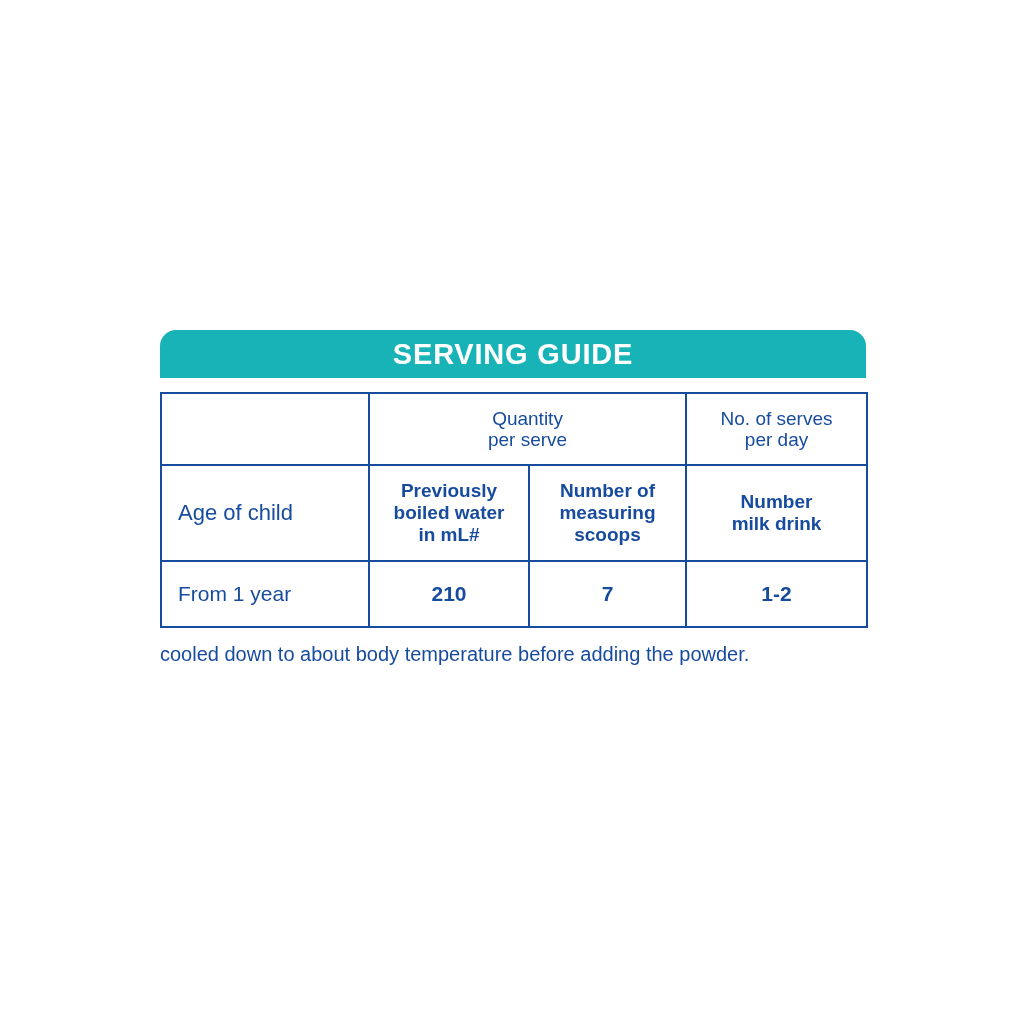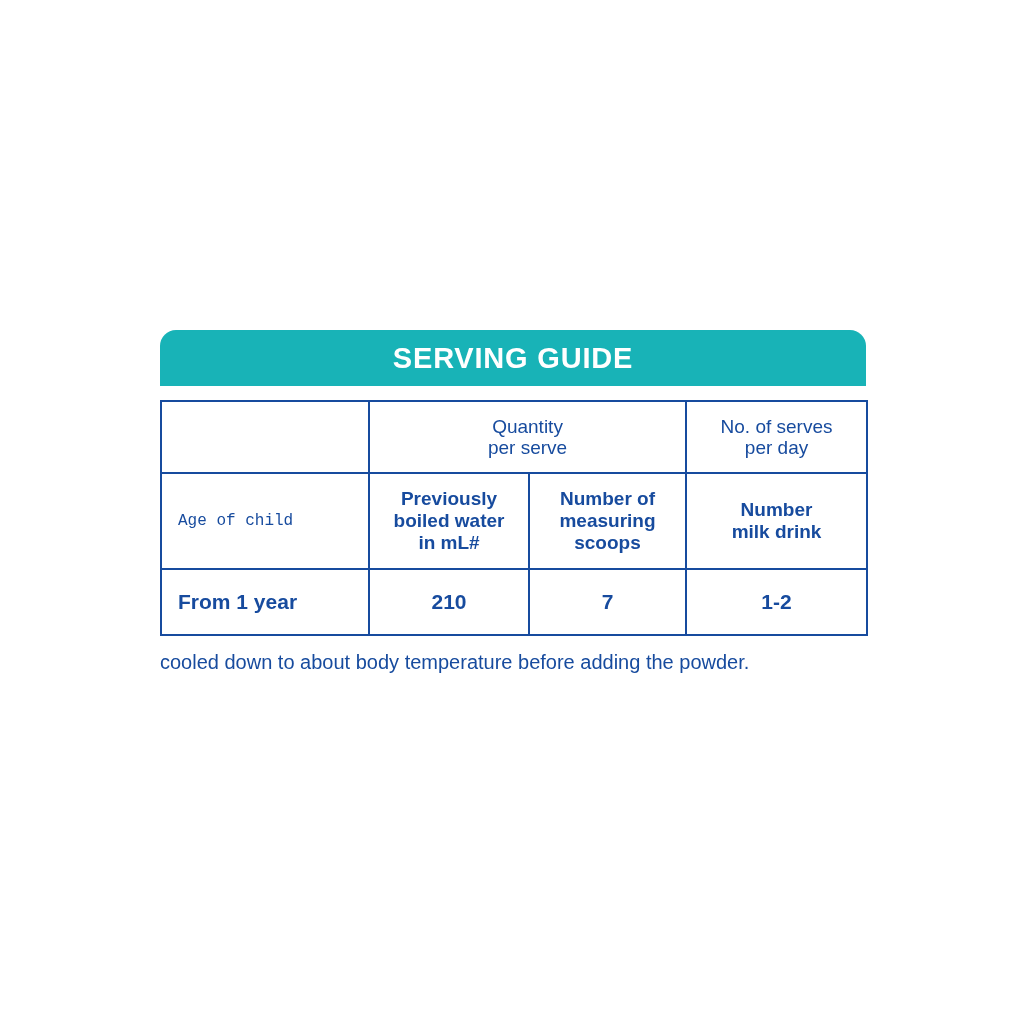--- a/index.html
+++ b/index.html
@@ -19,21 +19,21 @@
     position: absolute;
     left: 160px;
     top: 330px;
     width: 706px;
   }
 
   
   .banner {
     background: #18b3b7;
     border-radius: 16px 16px 0 0;
-    height: 56px;
+    height: 48px;
     display: flex;
     align-items: center;
     justify-content: center;
   }
   .banner-title {
     color: #ffffff;
     font-size: 29px;
     font-weight: bold;
     letter-spacing: 0.8px;
     line-height: 1;
@@ -70,29 +70,28 @@
     font-size: 19px;
     font-weight: normal;
     line-height: 1.12;
   }
   .bold-label {
     font-size: 19px;
     font-weight: bold;
     line-height: 1.15;
   }
   .age-label {
-    font-size: 16px;
+    font-size: 22px;
     font-weight: normal;
     text-align: left !important;
     padding-left: 16px !important;
-    font-family: Liberation Mono, monospace;
   }
   .data-left {
     font-size: 21px;
-    font-weight: bold;
+    font-weight: normal;
     text-align: left !important;
     padding-left: 16px !important;
   }
   .data-num {
     font-size: 21px;
     font-weight: bold;
   }
 
   
   .footnote {

